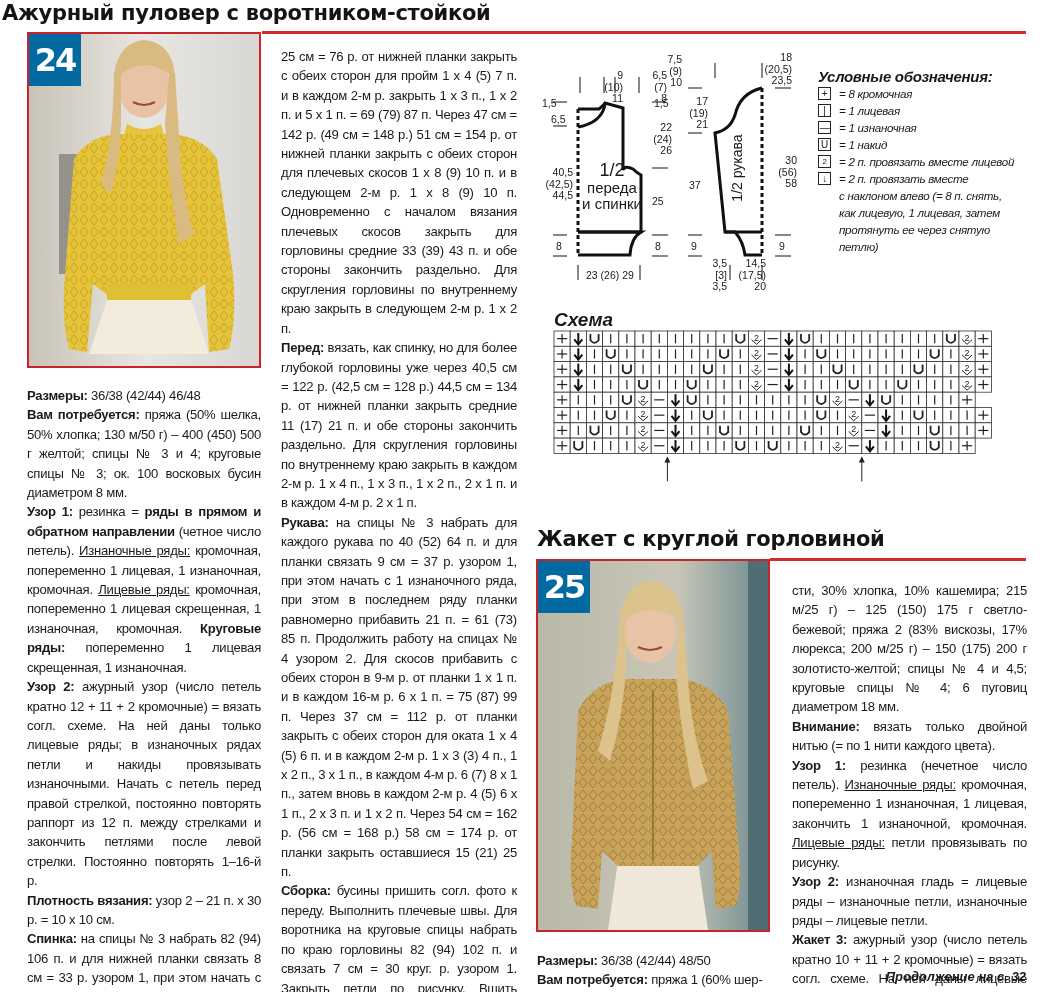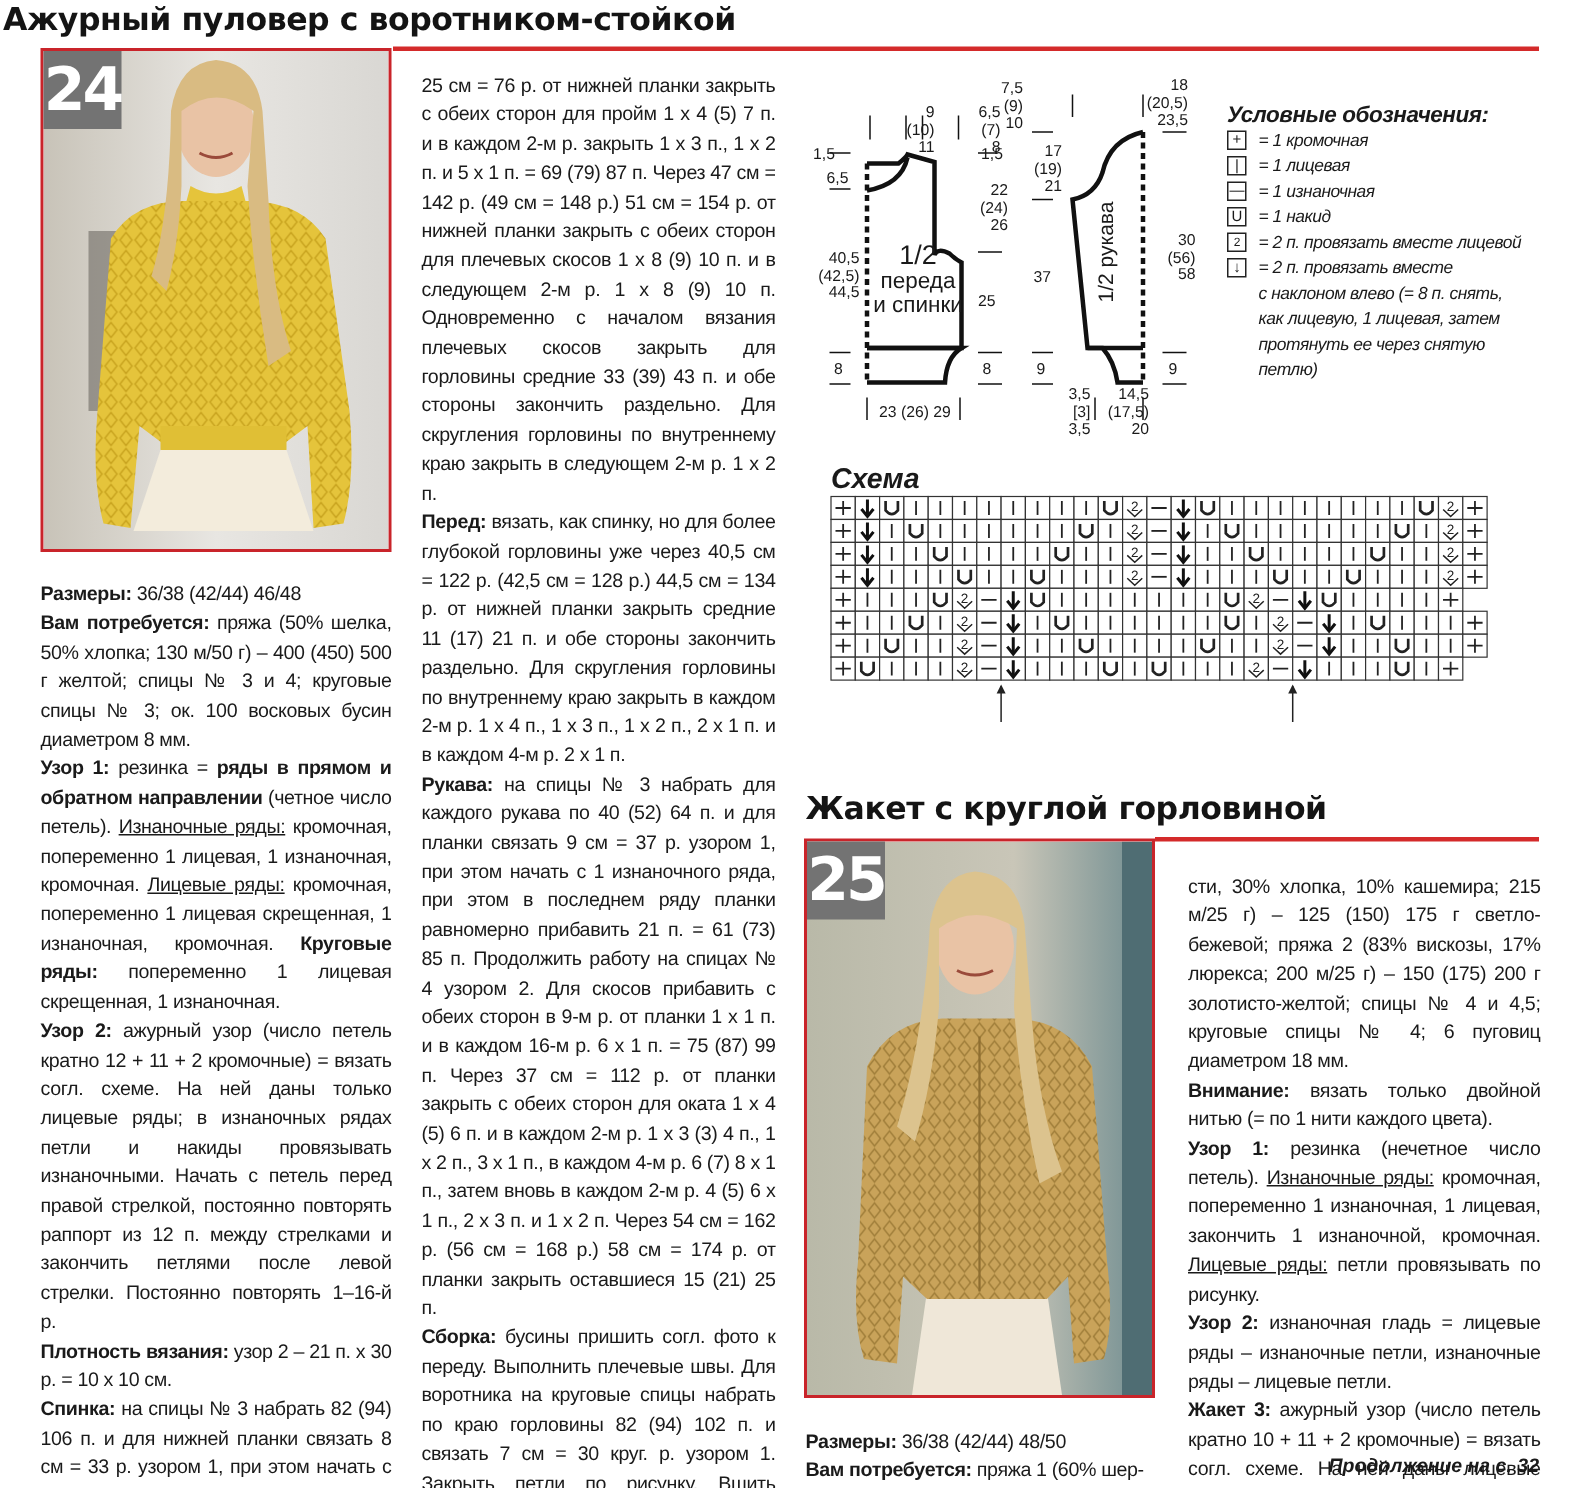--- a/index.html
+++ b/index.html
@@ -2,21 +2,21 @@
 <html><head>
 <meta charset="utf-8">
 <style>
   html, body { margin:0; padding:0; background:#ffffff; }
   body { width:1046px; height:992px; position:relative; overflow:hidden;
          font-family:"Liberation Sans", sans-serif; color:#1a1a1a; }
   .abs { position:absolute; }
   .title { font-family:"DejaVu Sans", sans-serif; font-weight:bold; font-size:21px; letter-spacing:-0.3px; color:#141414; white-space:nowrap; }
   .redline { background:#d42a2a; height:3px; }
   .photo-frame { border:2px solid #c9242a; box-sizing:border-box; overflow:hidden; }
-  .badge { background:#737373; color:#fff; font-family:"DejaVu Sans", sans-serif; font-weight:bold; font-size:40px; line-height:52px; text-align:center; letter-spacing:-2px; }
+  .badge { background:#0369a1; color:#fff; font-family:"DejaVu Sans", sans-serif; font-weight:bold; font-size:32px; line-height:52px; text-align:center; letter-spacing:-2px; }
   .col { font-family:"Liberation Sans", sans-serif; font-size:13.1px; line-height:19.4px; text-align:justify; letter-spacing:-0.25px; transform-origin:0 0; }
   .col p { margin:0; }
   .col b { font-weight:bold; }
   .col u { text-decoration:underline; }
   .legend-title { font-style:italic; font-weight:bold; font-size:15px; letter-spacing:-0.3px; }
   .legend-row { display:flex; align-items:flex-start; font-style:italic; font-size:11.6px; line-height:17px; letter-spacing:-0.3px; }
   .legend-sym { width:13px; height:13px; border:1px solid #222; box-sizing:border-box; display:inline-flex; align-items:center; justify-content:center; font-size:10px; font-style:normal; margin-right:8px; margin-top:2px; flex:none; }
   .legend-cont { font-style:italic; font-size:11.6px; line-height:17px; padding-left:21px; letter-spacing:-0.3px; }
   .chart-title { font-style:italic; font-weight:bold; font-size:19px; }
   .dim { font-size:10.5px; line-height:11.5px; text-align:right; color:#1a1a1a; }
@@ -187,21 +187,21 @@
     <div>14,5</div>
     <div>(17,5)</div>
     <div>20</div>
   </div>
 
 <div class="abs" style="left:818px; top:68px; width:225px;">
   <div class="legend-title">Условные обозначения:</div>
   <div id="legend-items">
       <div class="legend-row">
         <span class="legend-sym">+</span>
-        <span>= 1 кромочная</span>
+        <span>= 8 кромочная</span>
       </div>
       <div class="legend-row">
         <span class="legend-sym">|</span>
         <span>= 1 лицевая</span>
       </div>
       <div class="legend-row">
         <span class="legend-sym">—</span>
         <span>= 1 изнаночная</span>
       </div>
       <div class="legend-row">

